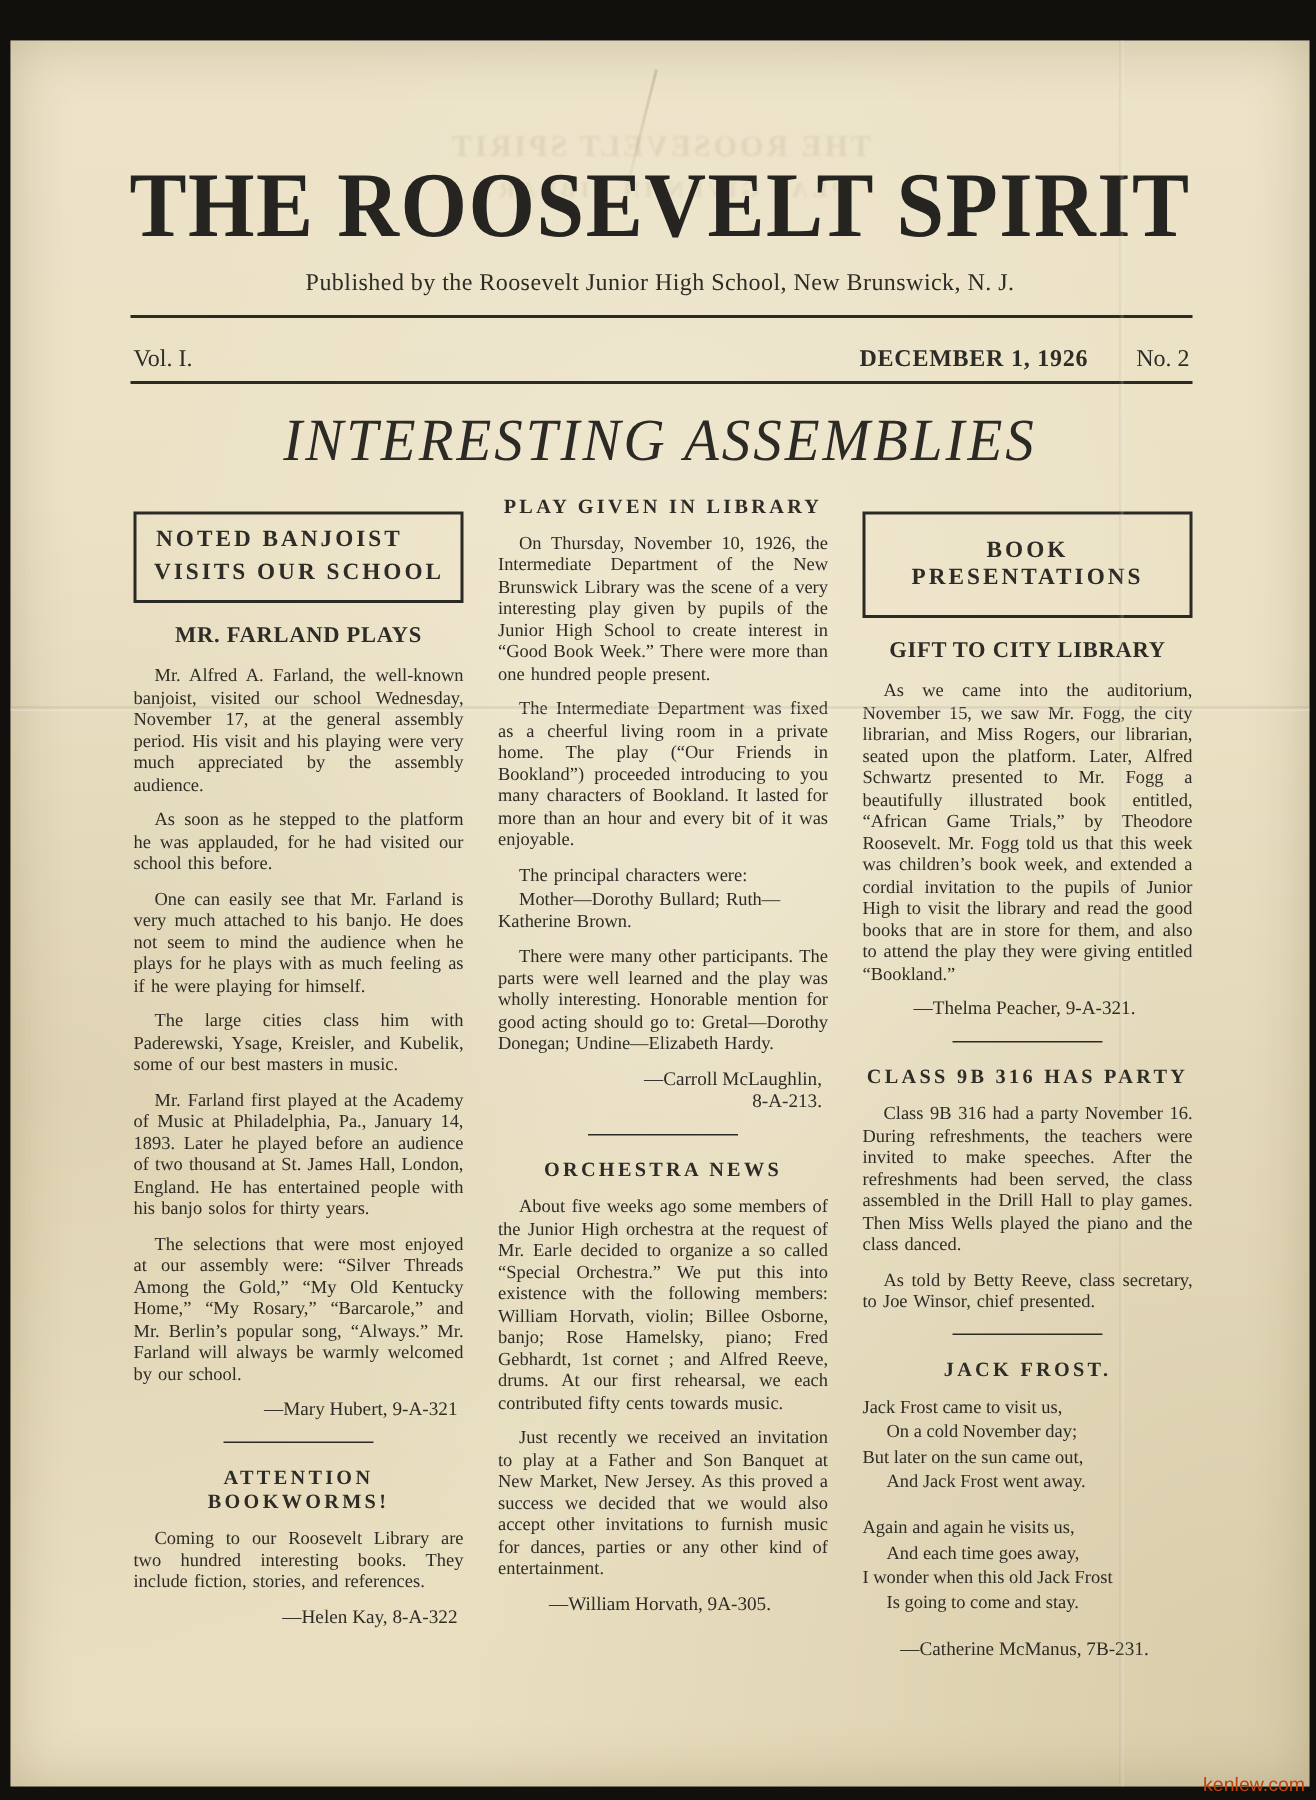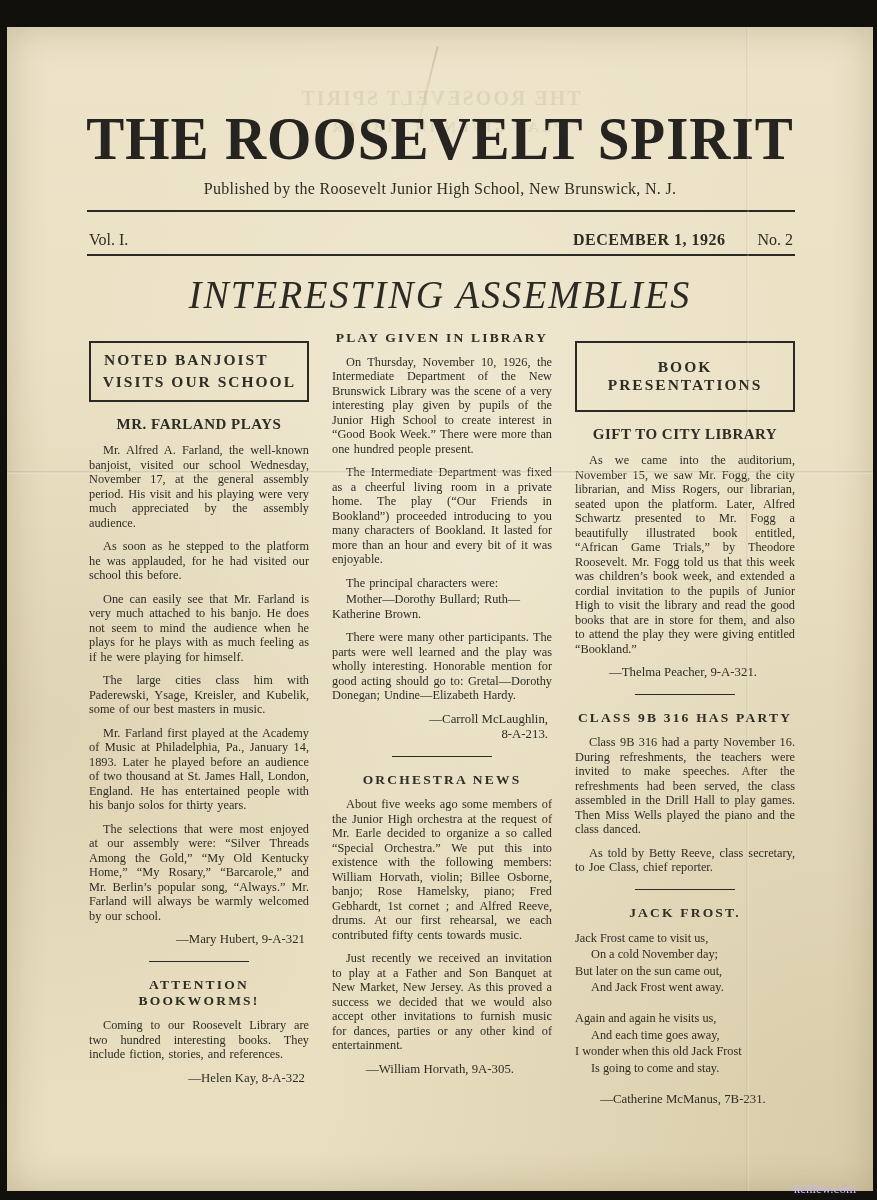--- a/index.html
+++ b/index.html
@@ -73,23 +73,23 @@
   .byline{text-align:right;padding-right:4px;margin:2px 0 10px 0;font-size:12.8px;}
   .byline .line{display:block;}
   .divider{width:100px;margin:14px auto 15px auto;border-top:1.5px solid #2c2a24;}
 
   .poem{margin-top:4px;}
   .poem-line{text-align:left;line-height:1.35;}
   .poem-line.indent{padding-left:16px;}
   .stanza-gap{height:14px;}
 
   .watermark{
-    position:absolute;right:21px;bottom:3px;
-    font-family:Liberation Serif, serif;
-    font-size:13px;color:#c4b5fd;
+    position:absolute;right:7px;bottom:3px;
+    font-family:Liberation Sans, sans-serif;
+    font-size:13px;color:#c2410c;
   }
 </style>
 </head>
 <body>
 
 <div class="page">
 
   <div class="ghost ghost-1">THE ROOSEVELT SPIRIT</div>
   <div class="ghost ghost-2">PLAY GIVEN IN LIBRARY</div>
 
@@ -148,21 +148,21 @@
     </section>
 
     <section class="col offset">
       <div class="headbox center">BOOK PRESENTATIONS</div>
       <h3 class="big-head">GIFT TO CITY LIBRARY</h3>
       <p>As we came into the auditorium, November 15, we saw Mr. Fogg, the city librarian, and Miss Rogers, our librarian, seated upon the platform. Later, Alfred Schwartz presented to Mr. Fogg a beautifully illustrated book entitled, “African Game Trials,” by Theodore Roosevelt. Mr. Fogg told us that this week was children’s book week, and extended a cordial invitation to the pupils of Junior High to visit the library and read the good books that are in store for them, and also to attend the play they were giving entitled “Bookland.”</p>
       <div class="byline" style="text-align:center;">—Thelma Peacher, 9-A-321.</div>
       <div class="divider"></div>
       <h4 class="small-head">CLASS 9B 316 HAS PARTY</h4>
       <p>Class 9B 316 had a party November 16.  During refreshments, the teachers were invited to make speeches.  After the refreshments had been served, the class assembled in the Drill Hall to play games. Then Miss Wells played the piano and the class danced.</p>
-      <p>As told by Betty Reeve, class secretary, to Joe Class, chief reporter.</p>
+      <p>As told by Betty Reeve, class secretary, to Joe Winsor, chief presented.</p>
       <div class="divider"></div>
       <h4 class="small-head">JACK FROST.</h4>
       <div class="poem">
         <div class="poem-line">Jack Frost came to visit us,</div>
         <div class="poem-line indent">On a cold November day;</div>
         <div class="poem-line">But later on the sun came out,</div>
         <div class="poem-line indent">And Jack Frost went away.</div>
         <div class="stanza-gap"></div>
         <div class="poem-line">Again and again he visits us,</div>
         <div class="poem-line indent">And each time goes away,</div>

